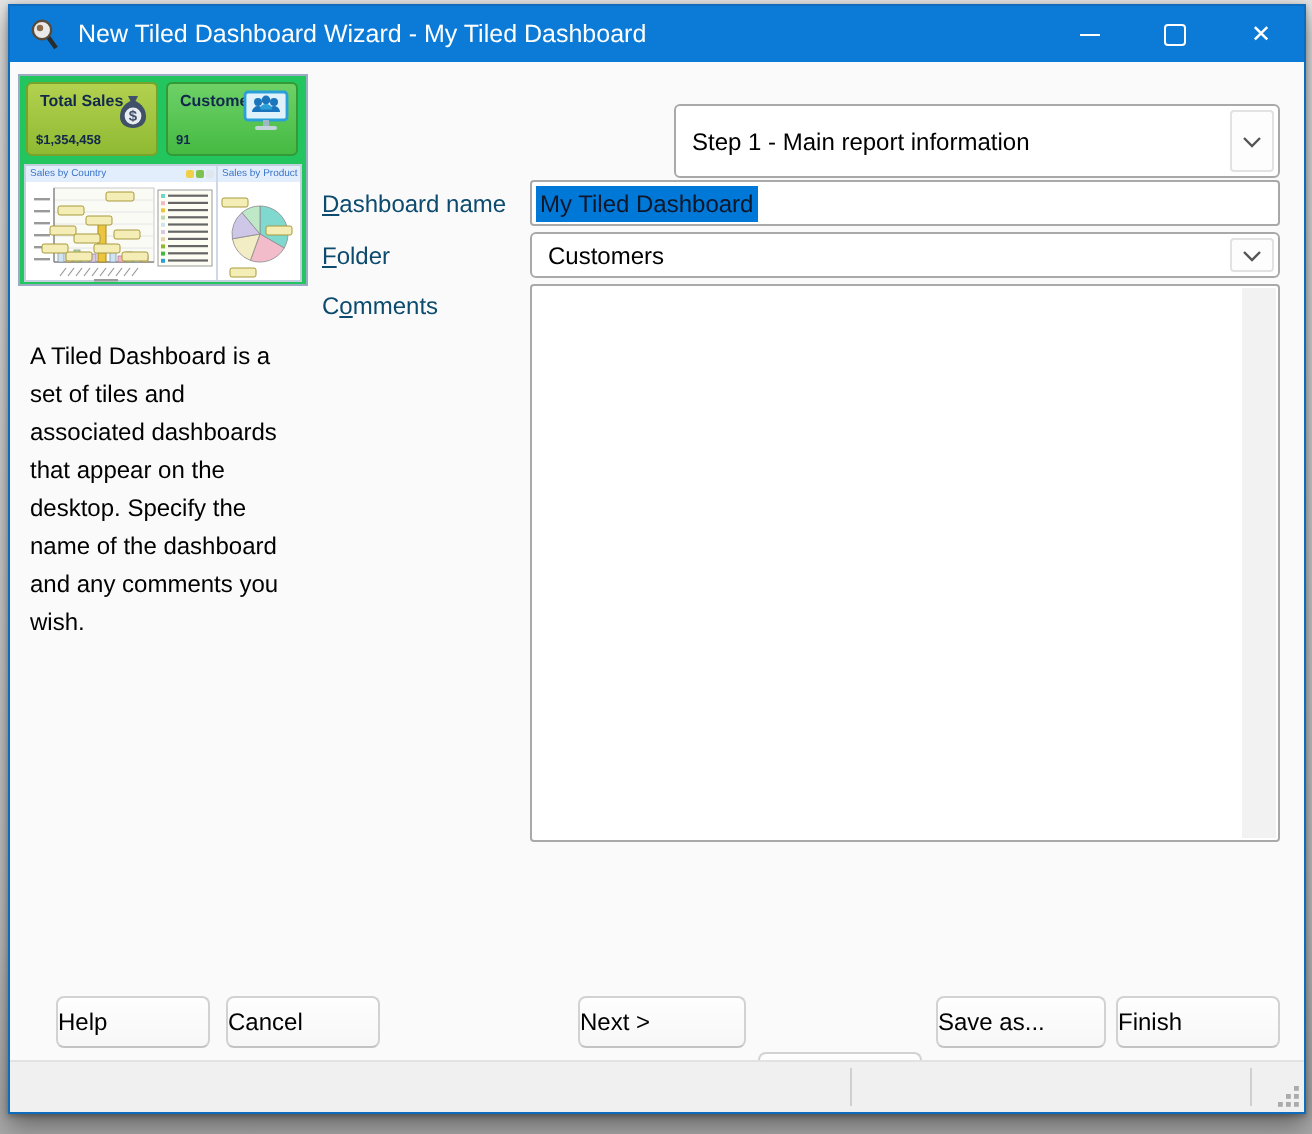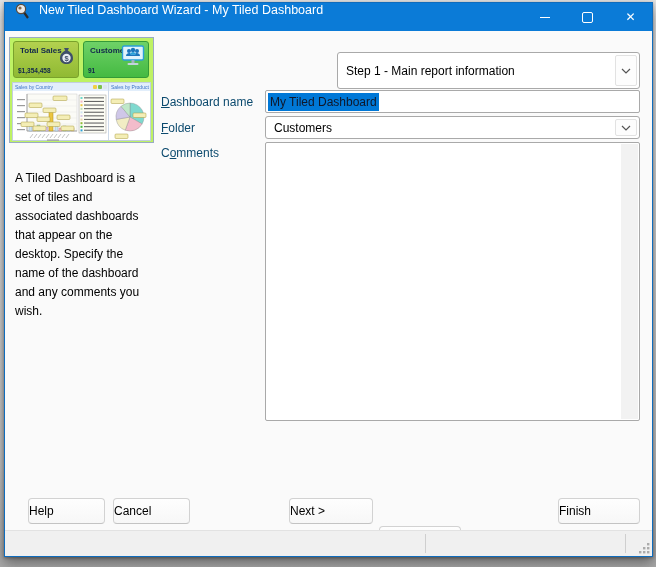--- a/index.html
+++ b/index.html
@@ -10,33 +10,33 @@
     -webkit-font-smoothing:antialiased;
   }
   .dialog{
     position:absolute;left:4px;top:2px;width:647px;height:553px;
     background:#fafafa;border:1px solid #0f6cbd;
     box-shadow:0 6px 12px rgba(0,0,0,.4), 0 1px 3px rgba(0,0,0,.3);
   }
   
   .titlebar{
     position:absolute;left:0;top:0;right:0;height:28px;background:#0b7bd7;
-    display:flex;color:#fff;
+    display:flex;align-items:center;color:#fff;
   }
   .titlebar .app-icon{width:17px;height:17px;margin:0 8px 0 9px;flex:0 0 auto;}
   .titlebar .title{font-size:12.5px;white-space:nowrap;}
   .win-controls{position:absolute;right:0;top:0;height:28px;display:flex;}
   .win-btn{width:43px;height:28px;display:flex;align-items:center;justify-content:center;color:#fff;cursor:default;}
   .min-glyph{display:block;width:10px;height:1px;background:#fff;}
   .max-glyph{display:block;width:9px;height:9px;border:1px solid #fff;border-radius:2px;}
   .close-glyph{font-size:12px;line-height:1;}
   
   .preview{
     position:absolute;left:4px;top:34px;width:145px;height:106px;
-    background:#bef264;border:1px solid #9aabc4;box-sizing:border-box;
+    background:#22c55e;border:1px solid #9aabc4;box-sizing:border-box;
   }
   .tile{position:absolute;top:3px;height:37px;width:66px;border-radius:3px;box-sizing:border-box;}
   .tile1{left:3px;background:linear-gradient(#b3d14f,#90ba33);border:1px solid #79a22b;}
   .tile2{left:73px;background:linear-gradient(#6ed167,#45ba42);border:1px solid #349a38;}
   .tile .t-label{position:absolute;left:6px;top:4px;font-size:8px;font-weight:bold;color:#12284c;}
   .tile .t-value{position:absolute;left:4px;bottom:3px;font-size:6.5px;font-weight:bold;color:#12284c;}
   .tile .t-icon{position:absolute;right:3px;top:3px;}
   .shot{position:absolute;left:2px;top:44px;width:139px;height:59px;background:#fff;border:1px solid #c3cfdf;box-sizing:border-box;}
   .panel{position:absolute;top:0;height:100%;}
   .panel-l{left:0;width:95px;border-right:1px solid #cdd9e8;}
@@ -296,20 +296,23 @@
     </div>
   <div class="btn btn-cancel">
       <span><span>Cancel</span><span class="mn"></span><span></span></span>
     </div>
   <div class="btn btn-next">
       <span><span>Next &gt;</span><span class="mn"></span><span></span></span>
     </div>
   <div class="btn btn-preview">
       <span><span>Pre</span><span class="mn">v</span><span>iew</span></span>
     </div>
+  <div class="btn btn-saveas">
+      <span><span>Save as...</span><span class="mn"></span><span></span></span>
+    </div>
   <div class="btn btn-finish">
       <span><span>Finish</span><span class="mn"></span><span></span></span>
     </div>
 
   <div class="statusbar">
     <span class="sb-div sb-div1"></span>
     <span class="sb-div sb-div2"></span>
     <svg class="grip" width="11" height="11" viewBox="0 0 11 11">
       <g fill="#ababab">
         <rect x="8" y="0" width="2.4" height="2.4"></rect>

